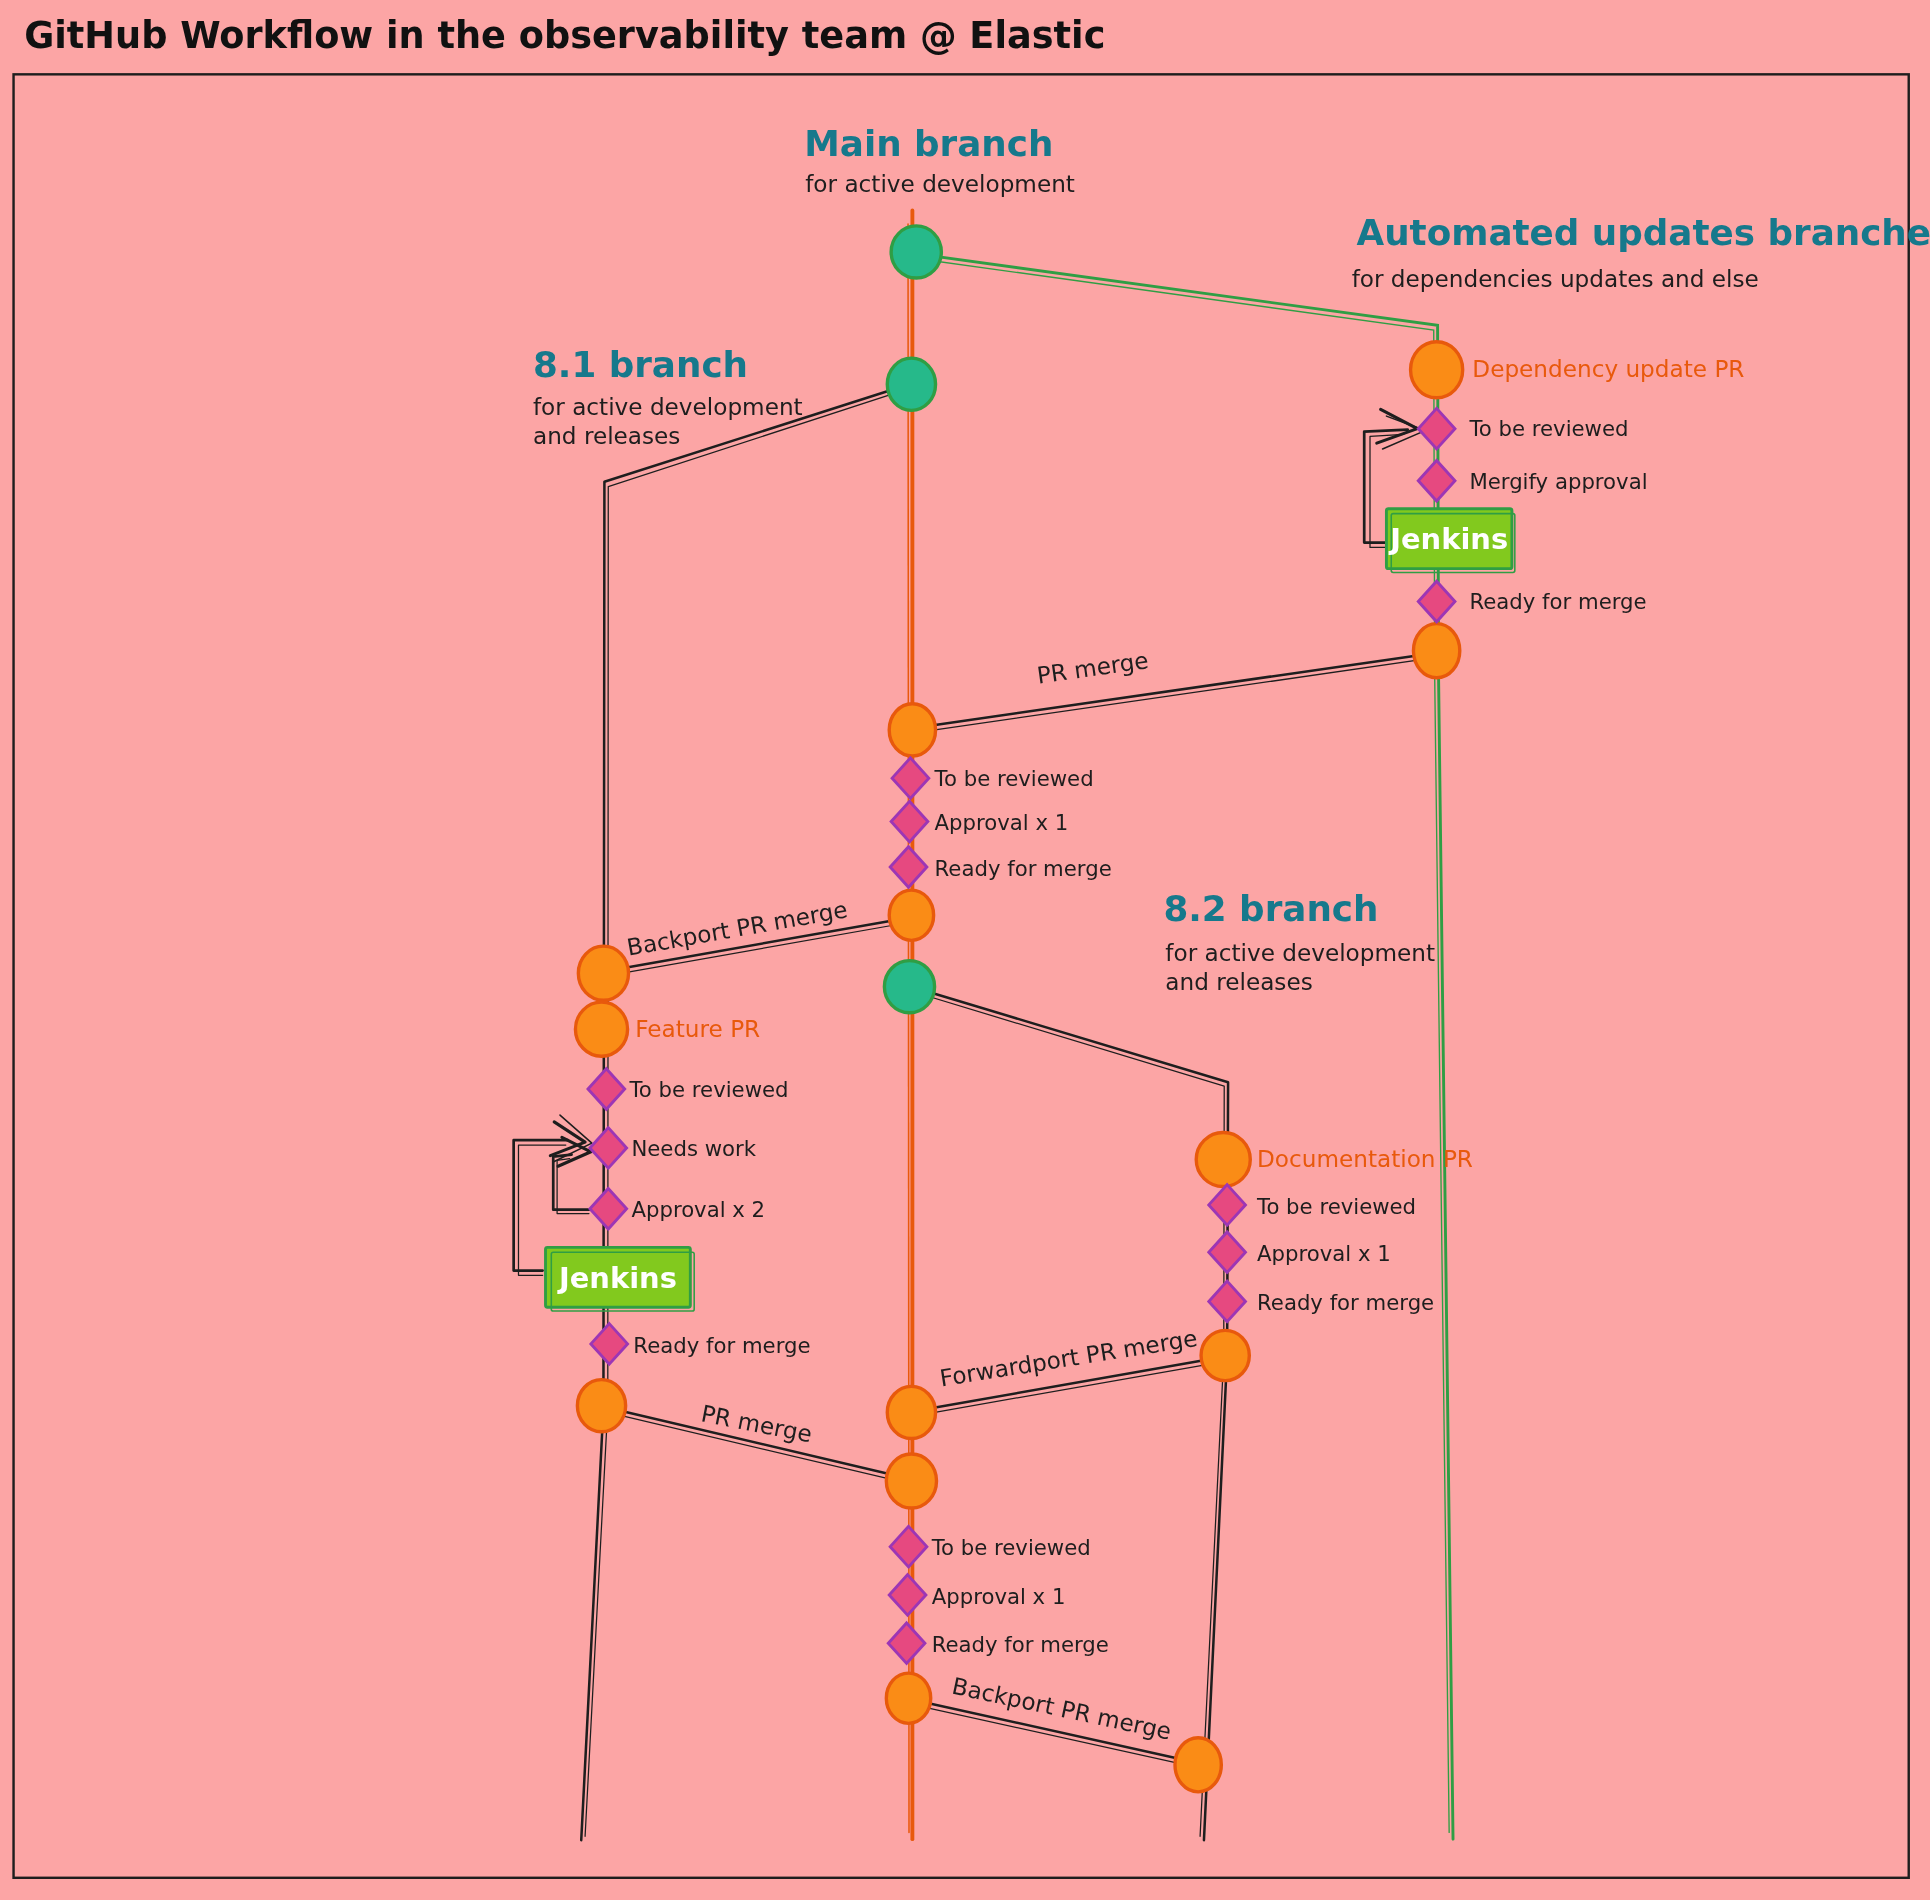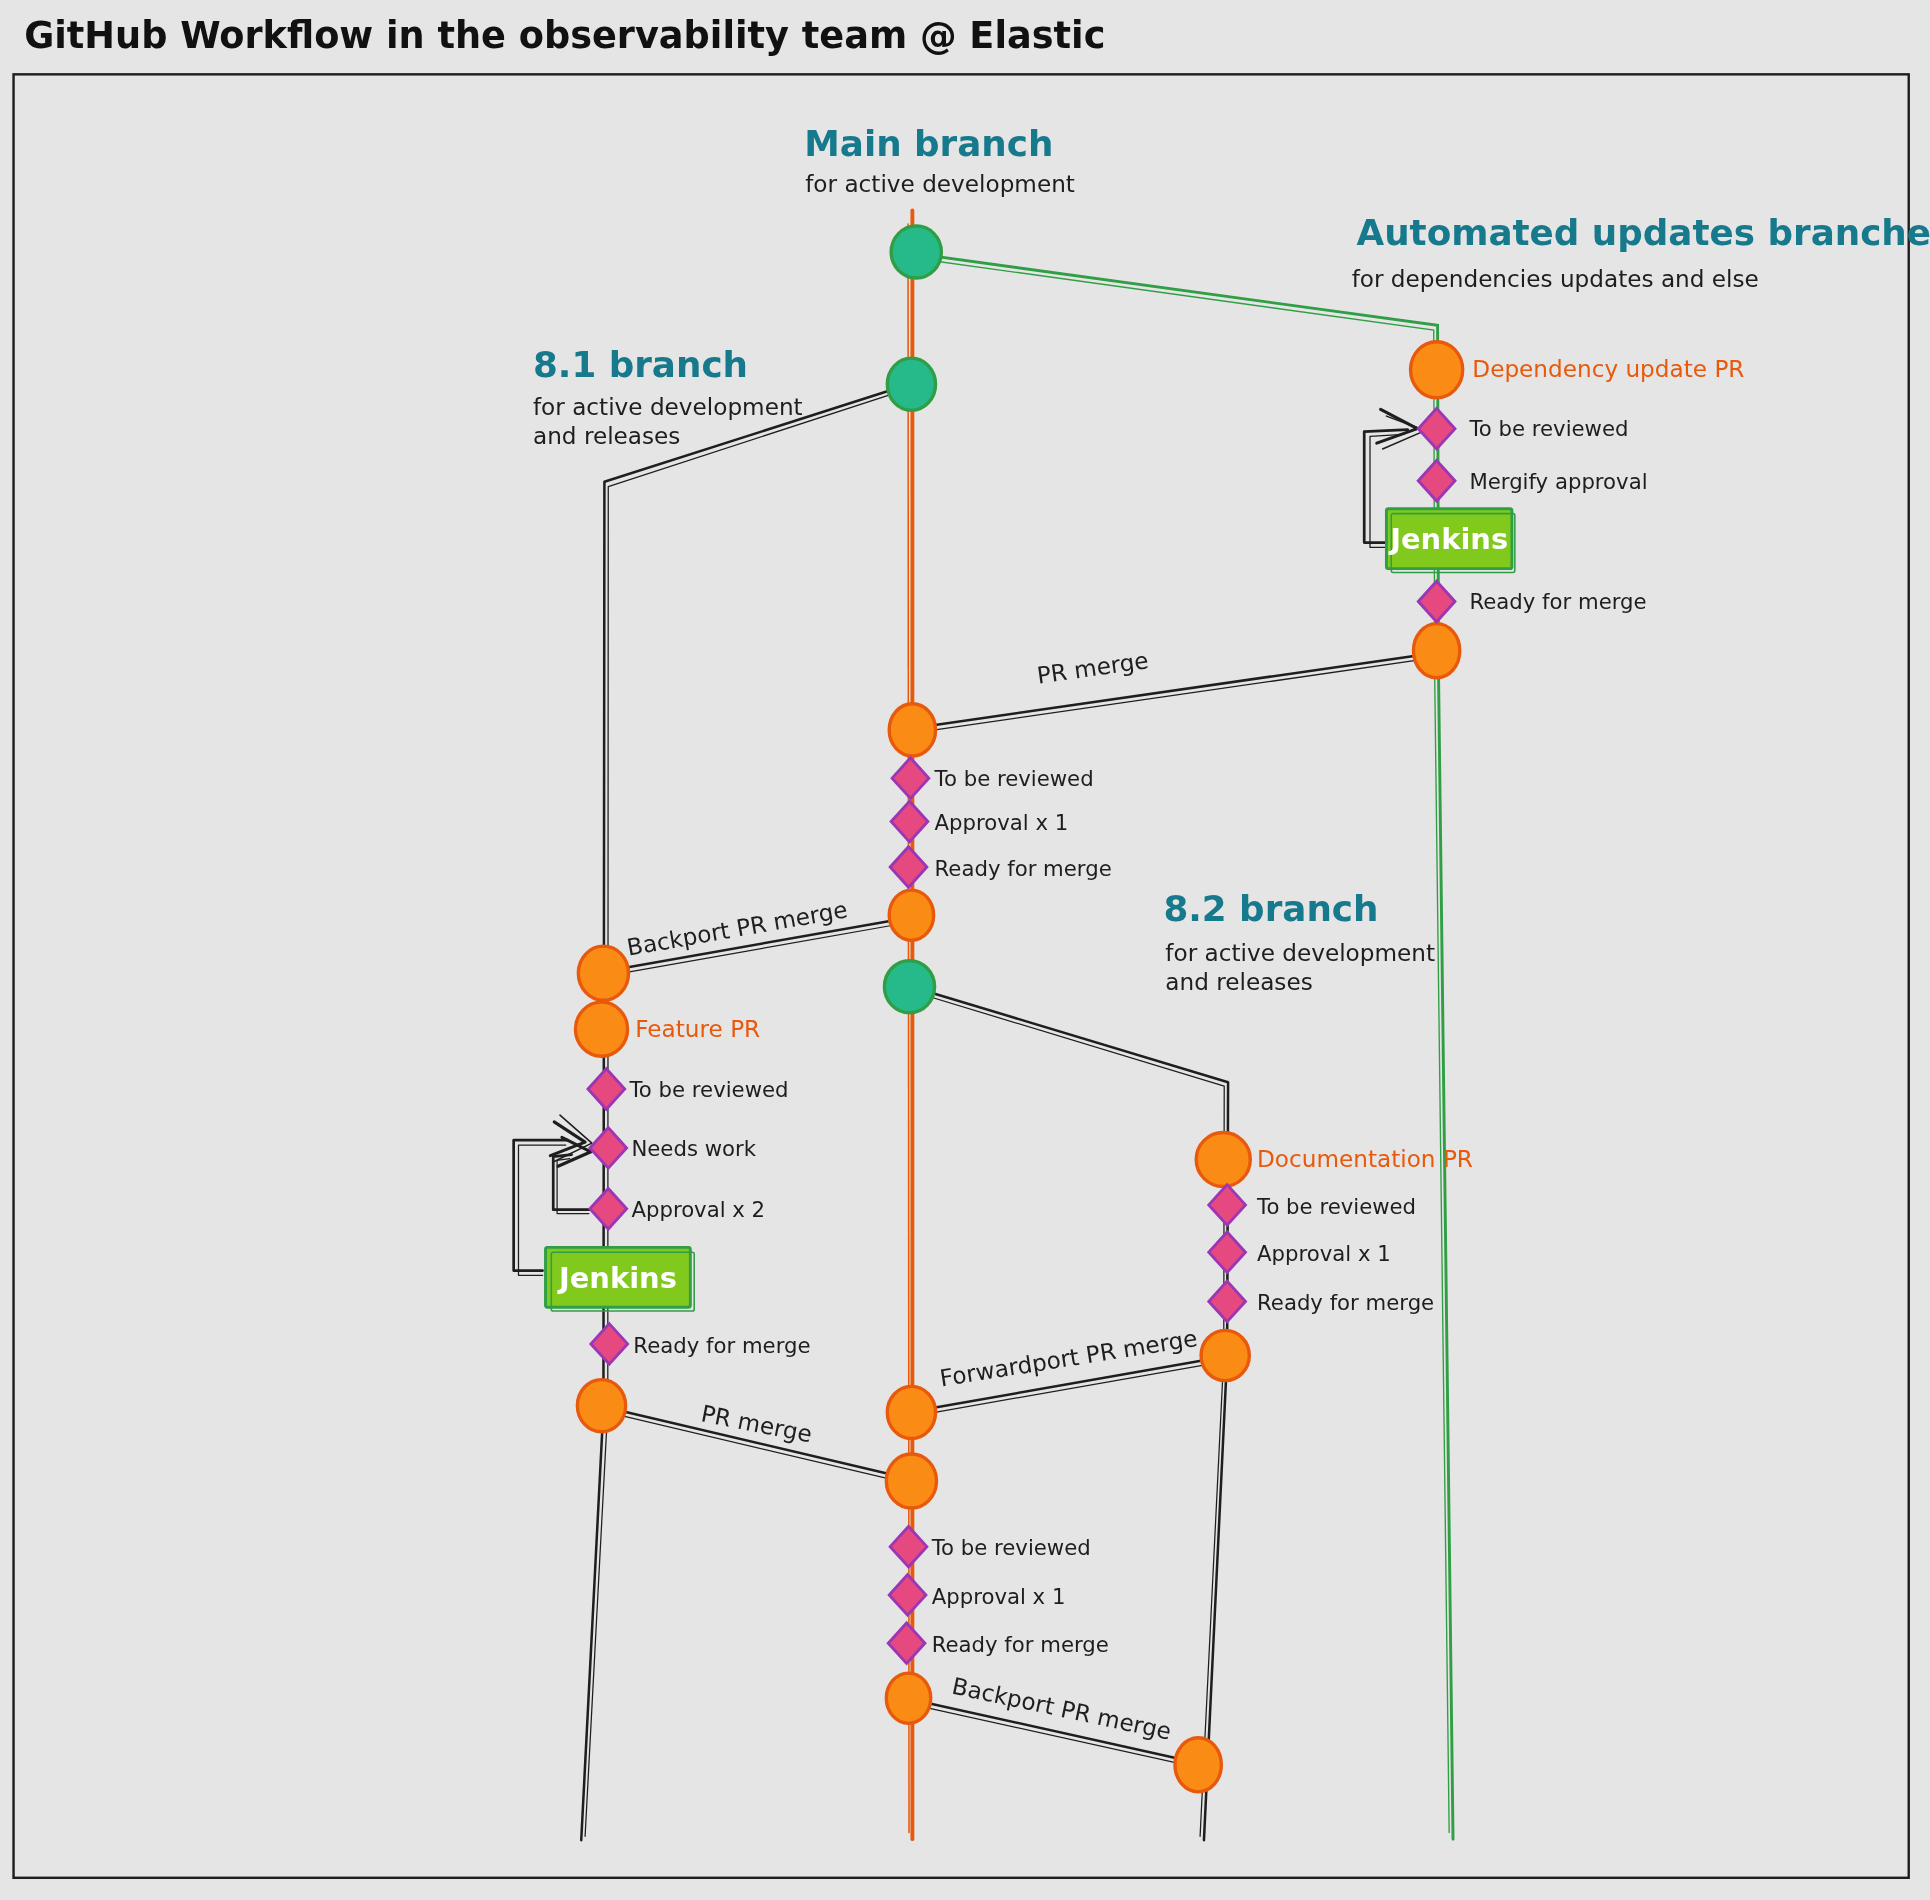--- a/index.html
+++ b/index.html
@@ -1,16 +1,16 @@
 <!DOCTYPE html>
 <html><head>
 <meta charset="utf-8">
 <style>
   html,body{margin:0;padding:0;background:#ffffff;}
-  .stage{position:relative;width:1930px;height:1900px;background:#e5e5e5;overflow:hidden;}
+  .stage{position:relative;width:1930px;height:1900px;background:#fca5a5;overflow:hidden;}
   svg{display:block;}
   text{font-family:"DejaVu Sans",sans-serif;}
   .t-title{font-size:38px;font-weight:700;fill:#111111;}
   .t-head{font-size:37px;font-weight:700;fill:#16798c;}
   .t-sub{font-size:24px;font-weight:400;fill:#1e1e1e;}
   .t-status{font-size:22px;font-weight:400;fill:#1e1e1e;}
   .t-pr{font-size:24px;font-weight:400;fill:#e8590c;}
   .t-edge{font-size:24px;font-weight:400;fill:#1e1e1e;}
   .t-jenkins{font-size:30px;font-weight:700;fill:#ffffff;text-anchor:middle;}
   .node-orange{fill:#fa8c16;stroke:#e8590c;stroke-width:3.5;}

